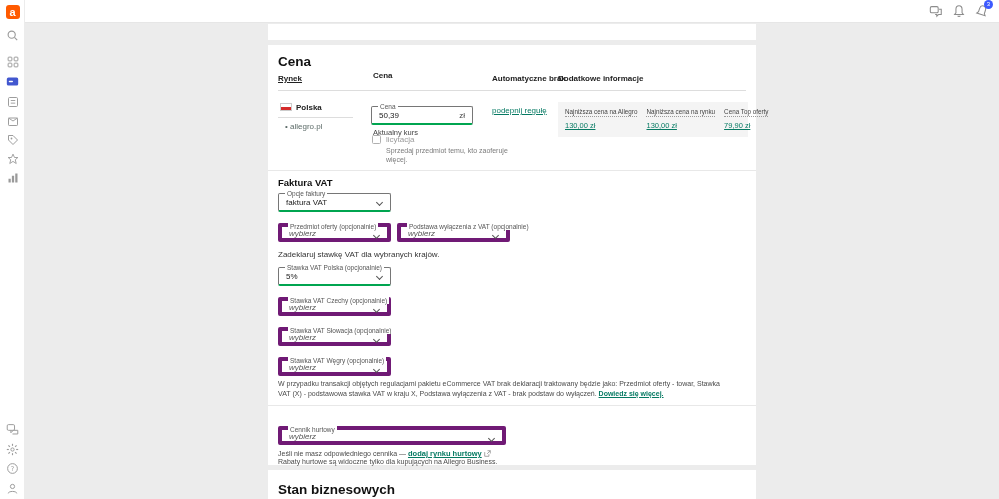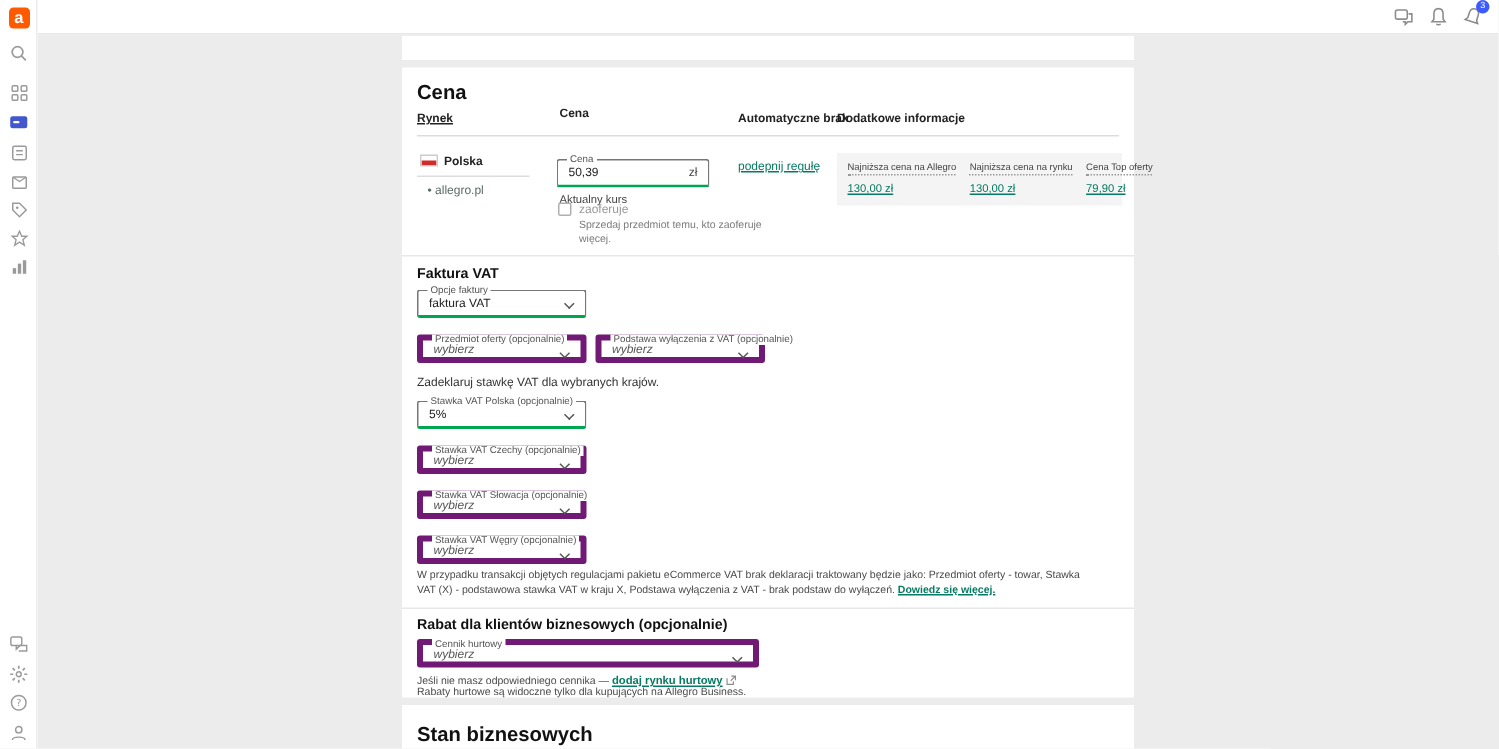--- a/index.html
+++ b/index.html
@@ -216,21 +216,21 @@
       <span class="info-label">Najniższa cena na rynku</span>
       <a class="link info-value">130,00 zł</a>
     </div>
     <div class="info-item">
       <span class="info-label">Cena Top oferty</span>
       <a class="link info-value">79,90 zł</a>
     </div>
   </div>
 
   <div class="checkbox" style="left:104px; top:90px;"></div>
-  <div style="position:absolute; left:118px; top:90px; font-size:8px; color:#9a9a9a;">zaoferuje</div>
+  <div style="position:absolute; left:118px; top:90px; font-size:8px; color:#9a9a9a;">licytacja</div>
   <div class="tiny" style="position:absolute; left:118px; top:101px; width:122px; line-height:9px; color:#7b7b7b;">Sprzedaj przedmiot temu, kto zaoferuje więcej.</div>
 
   <div class="divider" style="top:125px;"></div>
   <div class="h2" style="position:absolute; left:10px; top:132px;">Faktura VAT</div>
 
   <div class="field filled" style="left:10px; top:148px; width:113px;">
     <span class="f-label">Opcje faktury</span>
     <span class="f-value">faktura VAT</span>
     <span class="caret"></span>
   </div>
@@ -265,21 +265,20 @@
   </div>
   <div class="field plain" style="left:10px; top:312px; width:113px;">
     <span class="f-label">Stawka VAT Węgry (opcjonalnie)</span>
     <span class="f-value ph">wybierz</span>
     <span class="caret"></span>
   </div>
 
   <div class="tiny" style="position:absolute; left:10px; top:334px; width:452px; line-height:9.5px;"><span>W przypadku transakcji objętych regulacjami pakietu eCommerce VAT brak deklaracji traktowany będzie jako: Przedmiot oferty - towar, Stawka VAT (X) - podstawowa stawka VAT w kraju X, Podstawa wyłączenia z VAT - brak podstaw do wyłączeń. </span><a class="link" style="font-weight:bold;">Dowiedz się więcej.</a></div>
 
   <div class="divider" style="top:360px;"></div>
-  <div class="h2" style="position:absolute; left:10px; top:366px;">Rabat dla klientów biznesowych (opcjonalnie)</div>
 
   <div class="field plain" style="left:10px; top:381px; width:228px;">
     <span class="f-label">Cennik hurtowy</span>
     <span class="f-value ph">wybierz</span>
     <span class="caret"></span>
   </div>
 
   <div class="tiny" style="position:absolute; left:10px; top:404px;"><span>Jeśli nie masz odpowiedniego cennika — </span><a class="link" style="font-weight:bold; font-size:7.5px;">dodaj rynku hurtowy</a><span class="ext-icon"><svg width="7" height="7" viewBox="0 0 10 10">
           <path d="M1 3 L1 9 L7 9 L7 6 M5 1 L9 1 L9 5 M9 1 L4.5 5.5" fill="none" stroke="#8c8c8c" stroke-width="1.1"></path>
         </svg></span></div>

